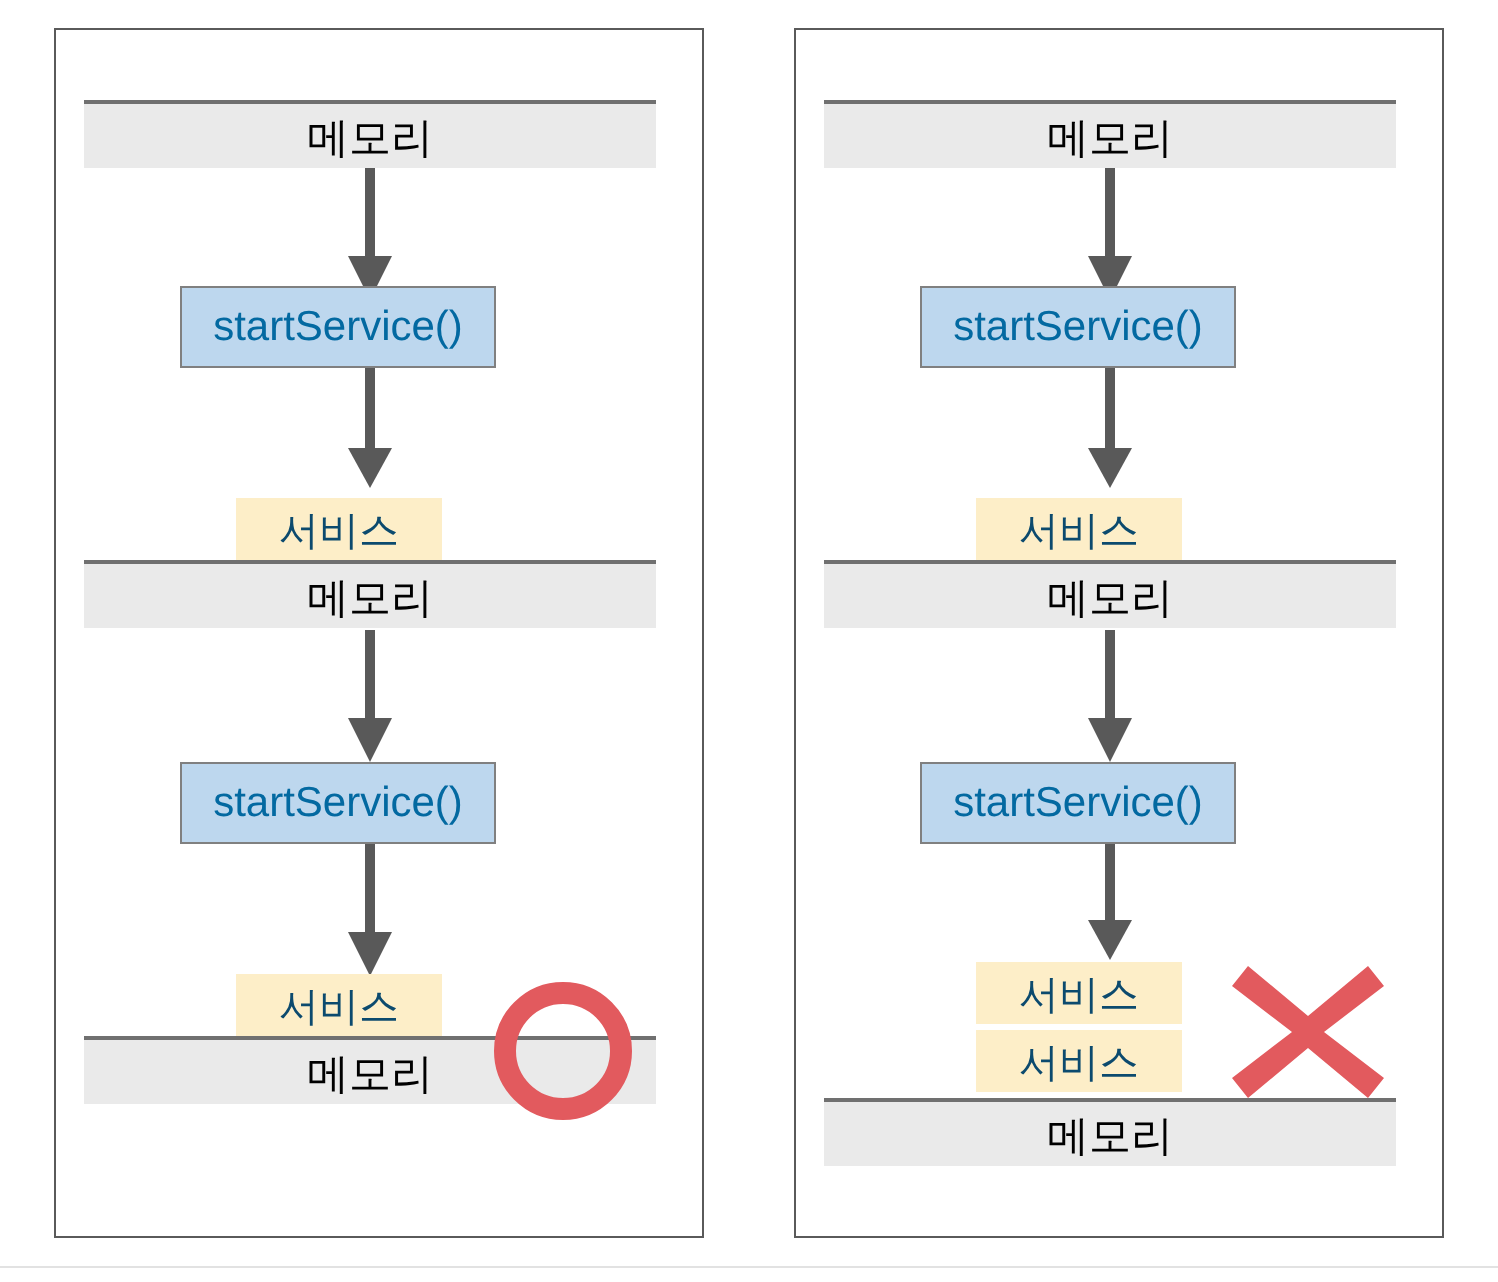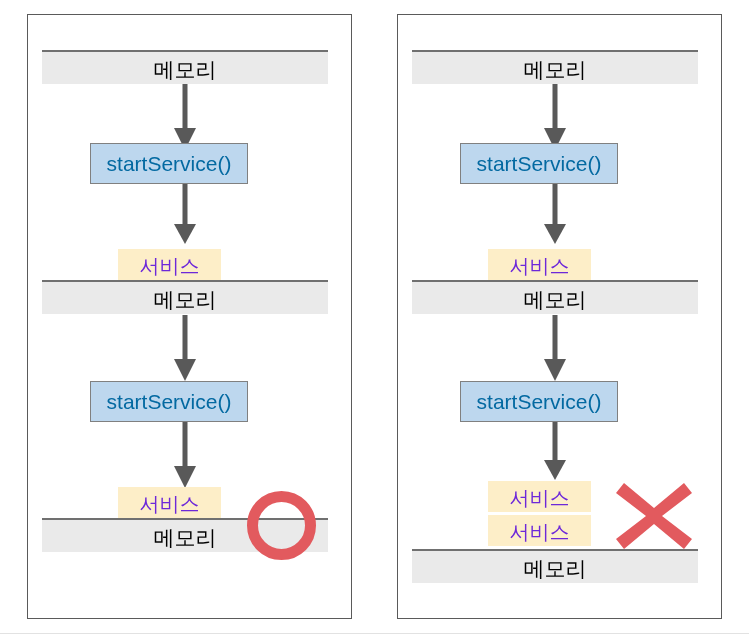--- a/index.html
+++ b/index.html
@@ -67,21 +67,21 @@
 
   
   .service-box {
     position: absolute;
     height: 31px;
     background: #fdeec8;
     box-sizing: border-box;
     display: flex;
     align-items: center;
     justify-content: center;
-    color: #6d28d9;
+    color: #0c4a6e;
     font-size: 20px;
     line-height: 1;
   }
   .service-box > span { display: block; transform: translateY(1px); }
 
   
   .arrow { position: absolute; }
   .arrow svg { display: block; }
 
   

